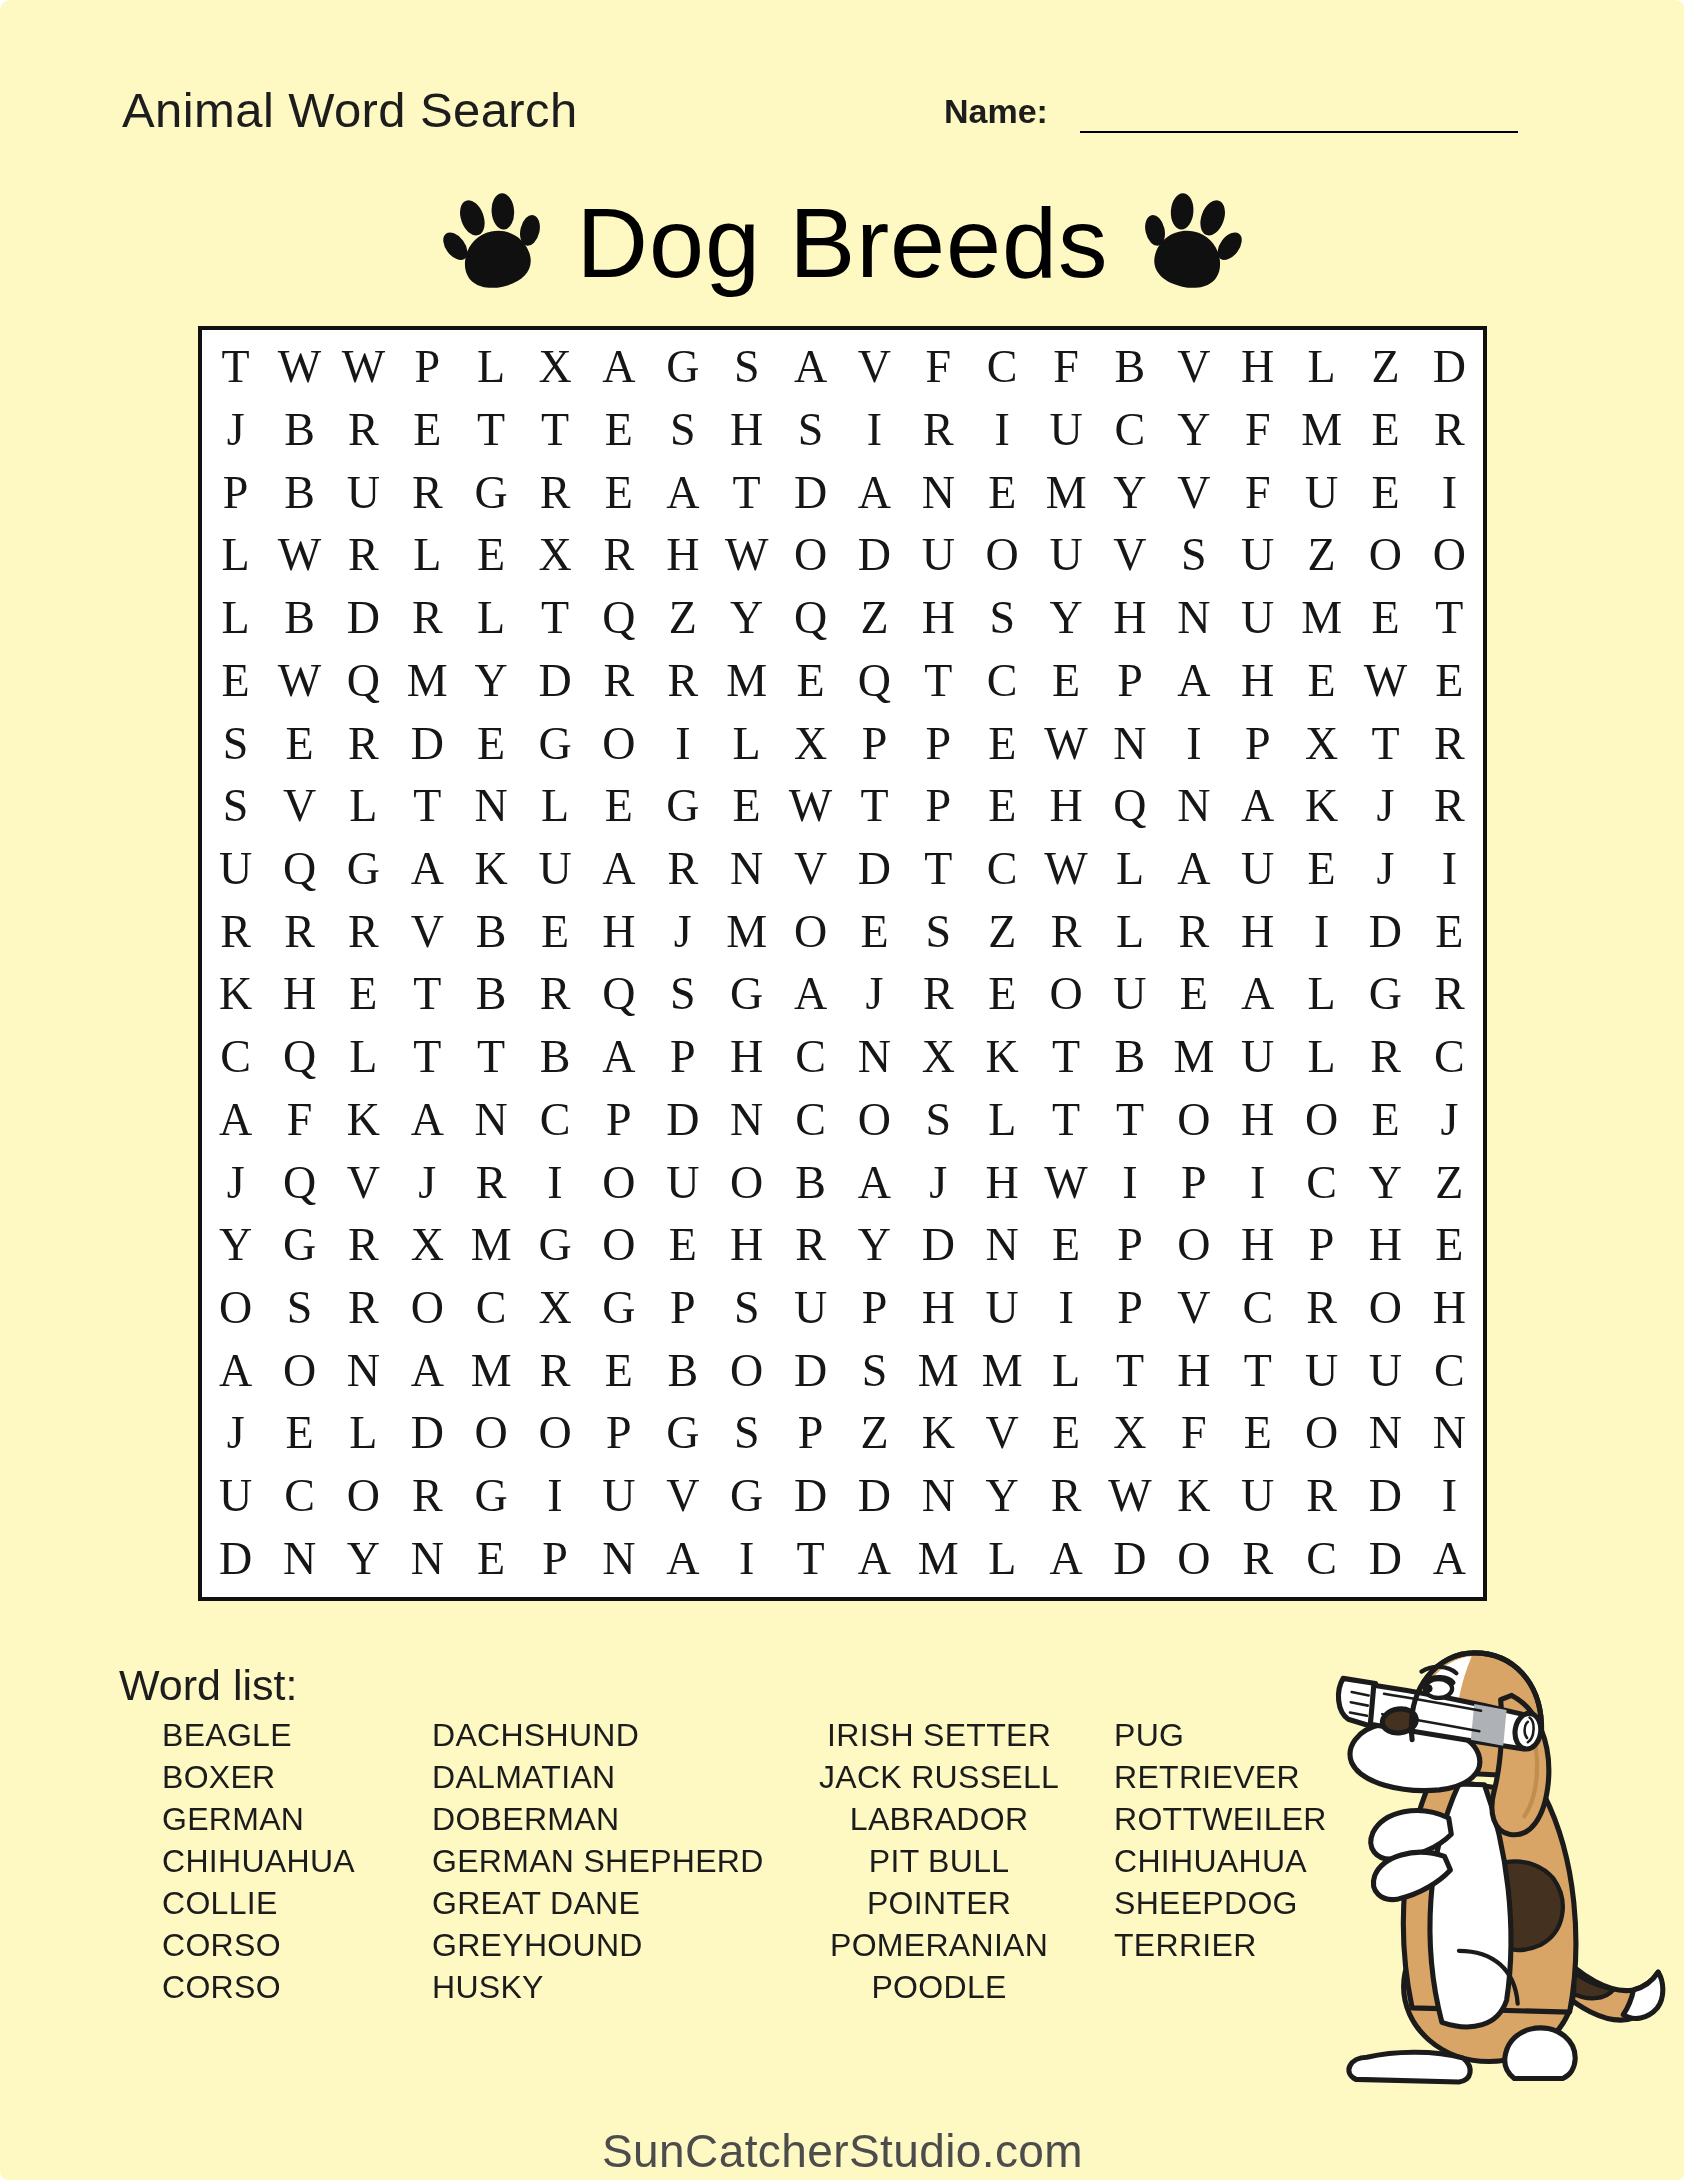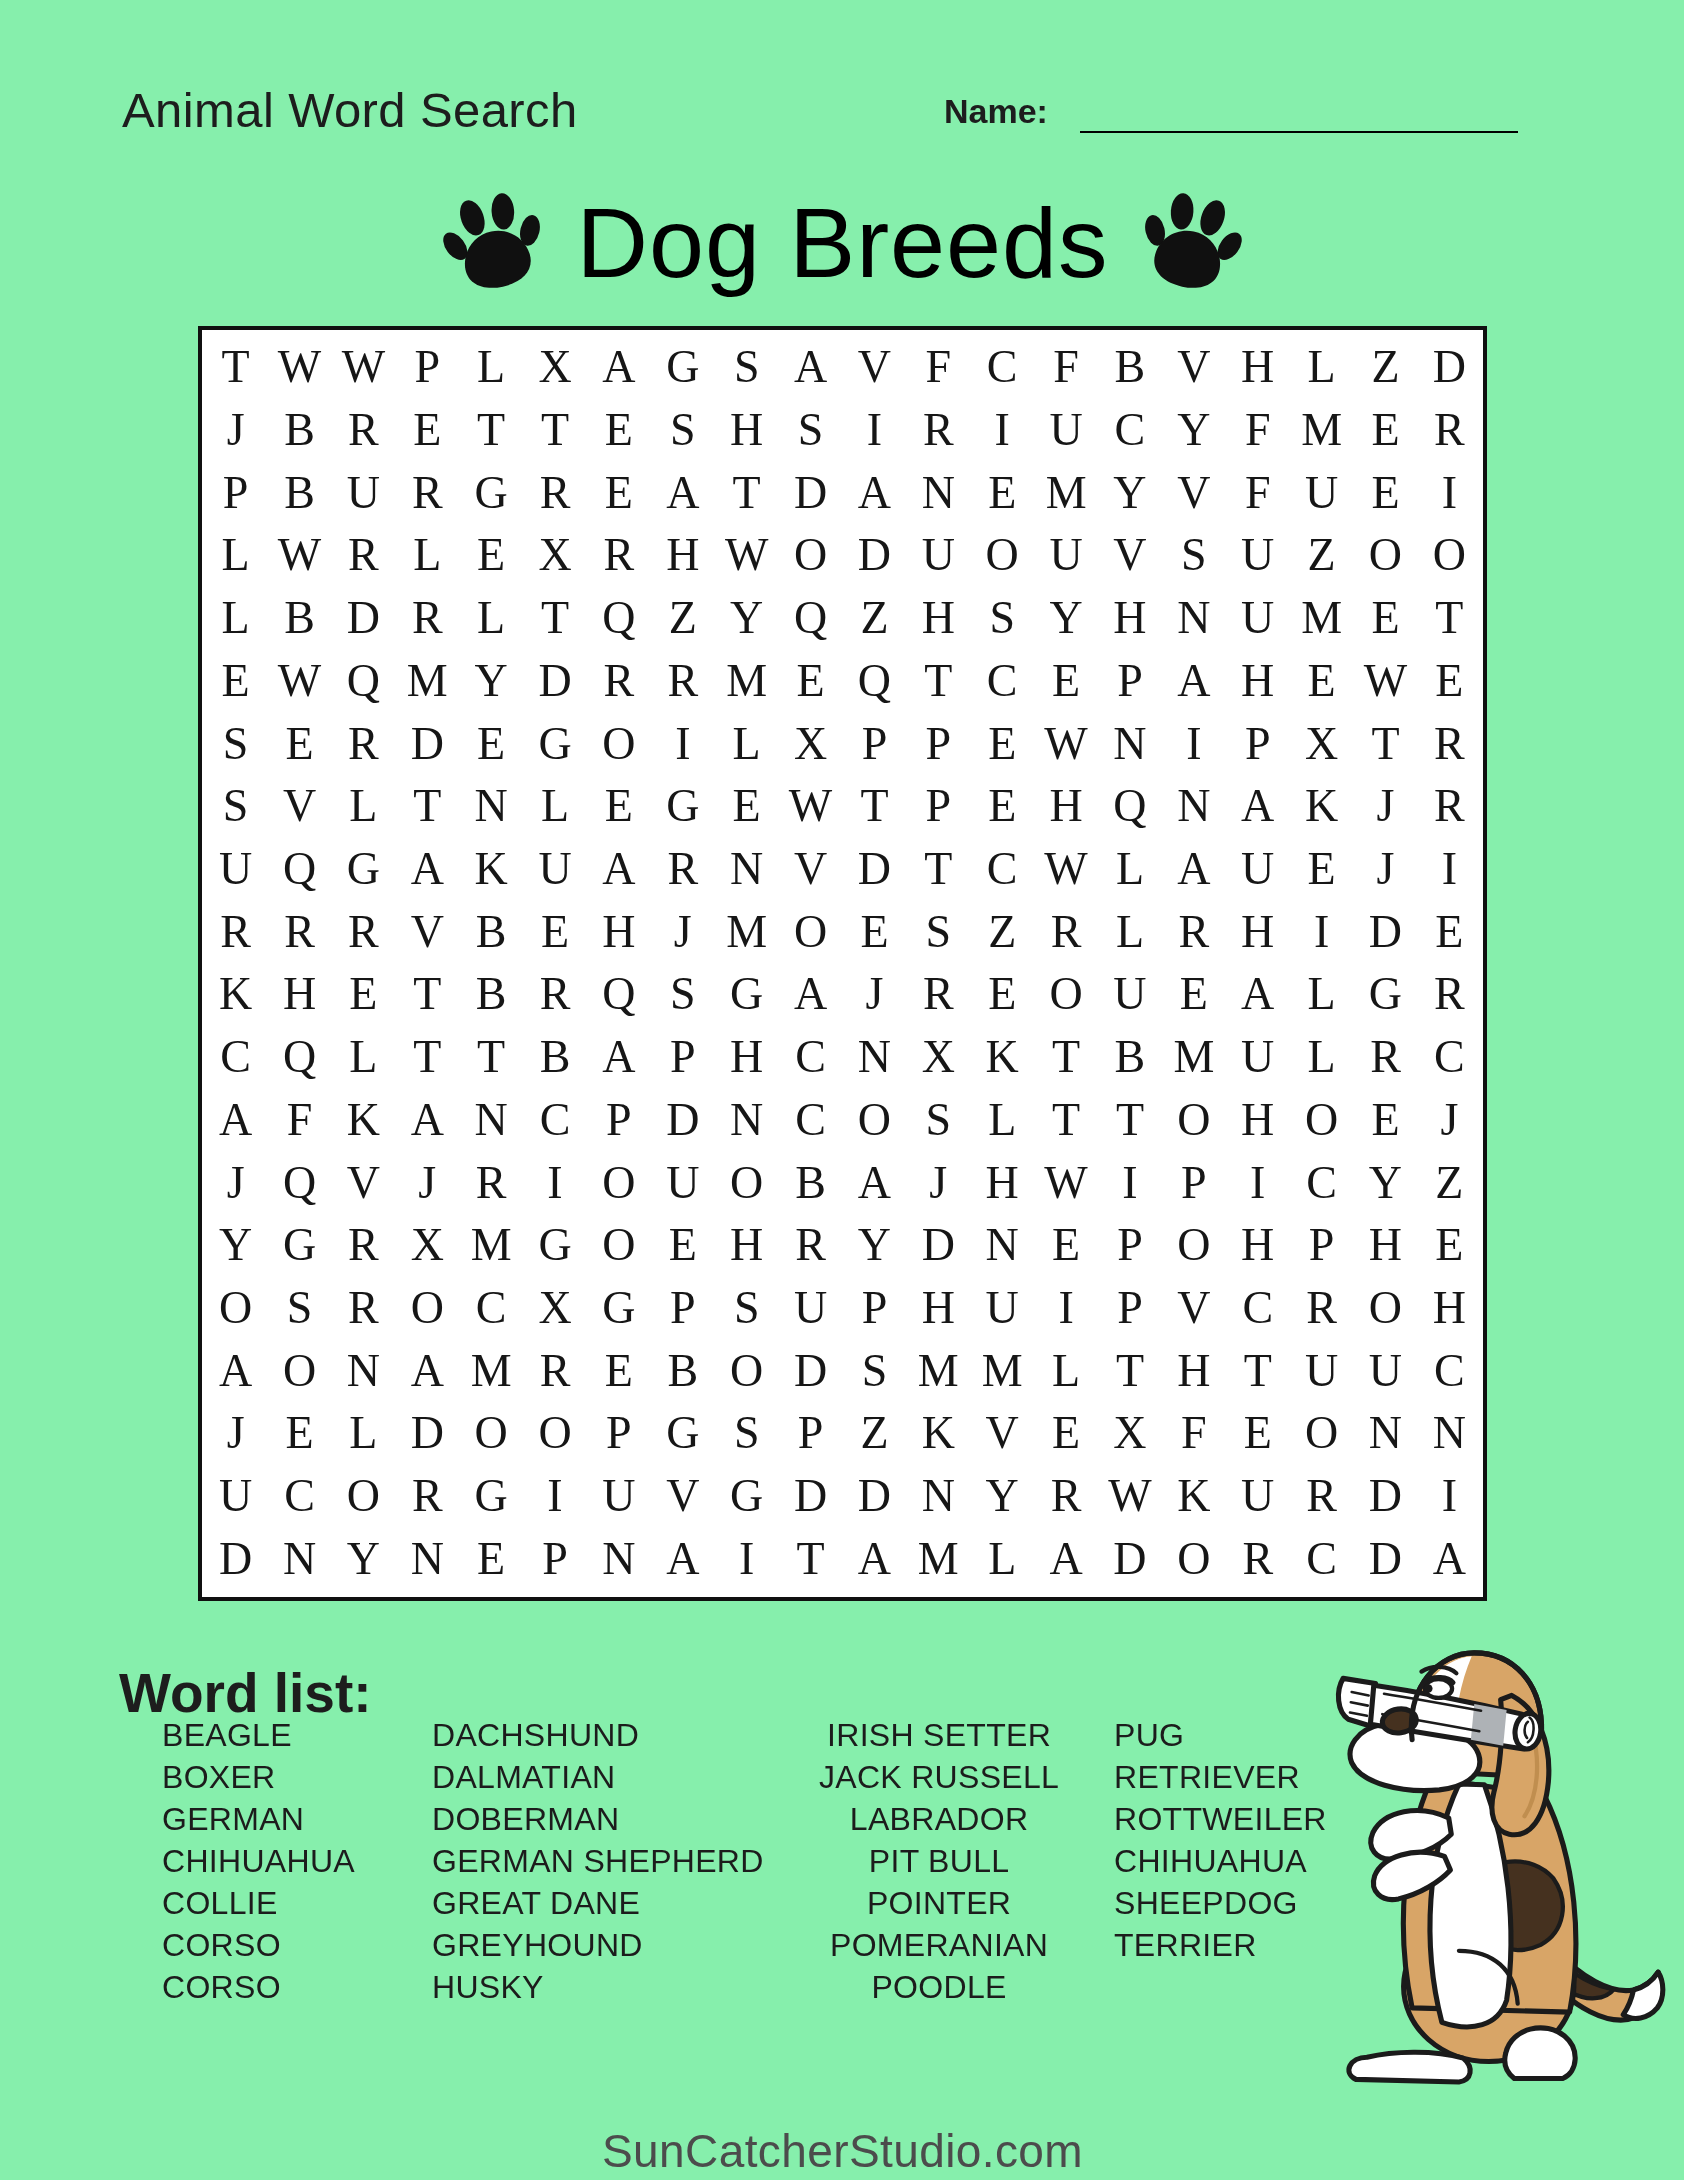--- a/index.html
+++ b/index.html
@@ -1,19 +1,19 @@
 <!DOCTYPE html>
 <html style="--ink: #101010; --text: #1d1d1d; --footer_text: #4c4c4c; --dog_tan: #d8a567; --dog_tan_shade: #c08e4f; --dog_brown: #45311f; --dog_white: #ffffff; --newspaper_gray: #aeb2b6; --outline: #1b1b1b;font-size:13.6px"><head>
 <meta charset="utf-8">
 <style>
   * { margin:0; padding:0; box-sizing:border-box; }
   html,body { background:#ffffff; }
   .page {
-    position:relative; width:1685px; height:2181px; background:#86efac;
-    font-family:"Liberation Sans", sans-serif; color:#1d1d1d; overflow:hidden;
+    position:relative; width:1685px; height:2181px; background:#fef9c3;
+    font-family:"Liberation Sans", sans-serif; color:#1d1d1d; overflow:hidden;border-radius:10px;
   }
   .page-title {
     position:absolute; left:122px; top:82px; font-size:49px; font-weight:400;
     letter-spacing:0.4px; color:#1d1d1d;
   }
   .name-label {
     position:absolute; left:944px; top:92px; font-size:34px; font-weight:700; color:#1d1d1d;
   }
   .name-line {
     position:absolute; left:1080px; top:131px; width:438px; height:0;
@@ -34,21 +34,21 @@
     position:absolute; left:198px; top:326px; width:1289px; height:1275px;
     border:4.3px solid #101010; background:#fff;
     display:grid; grid-template-columns:repeat(20,1fr); grid-template-rows:repeat(20,1fr);
     padding:6px 1.7px 6.8px 1.7px;
   }
   .cell {
     display:flex; align-items:center; justify-content:center;
     font-family:"Liberation Serif", serif; font-size:46px; color:#161616; line-height:1;
   }
   .wordlist-label {
-    position:absolute; left:119px; top:1661px; font-size:55px; font-weight:700; color:#1d1d1d;
+    position:absolute; left:119px; top:1661px; font-size:43px; font-weight:400; color:#1d1d1d;
   }
   .word-cols { position:absolute; left:0; top:1714px; width:1685px; }
   .word-col { position:absolute; top:0; }
   .word-col:nth-child(1) { left:162px; }
   .word-col:nth-child(2) { left:432px; }
   .word-col:nth-child(3) { left:819px;text-align:center; }
   .word-col:nth-child(4) { left:1114px; }
   .word-item {
     font-size:32px; line-height:42px; letter-spacing:0.3px; color:#1c1c1c; white-space:nowrap;
   }

